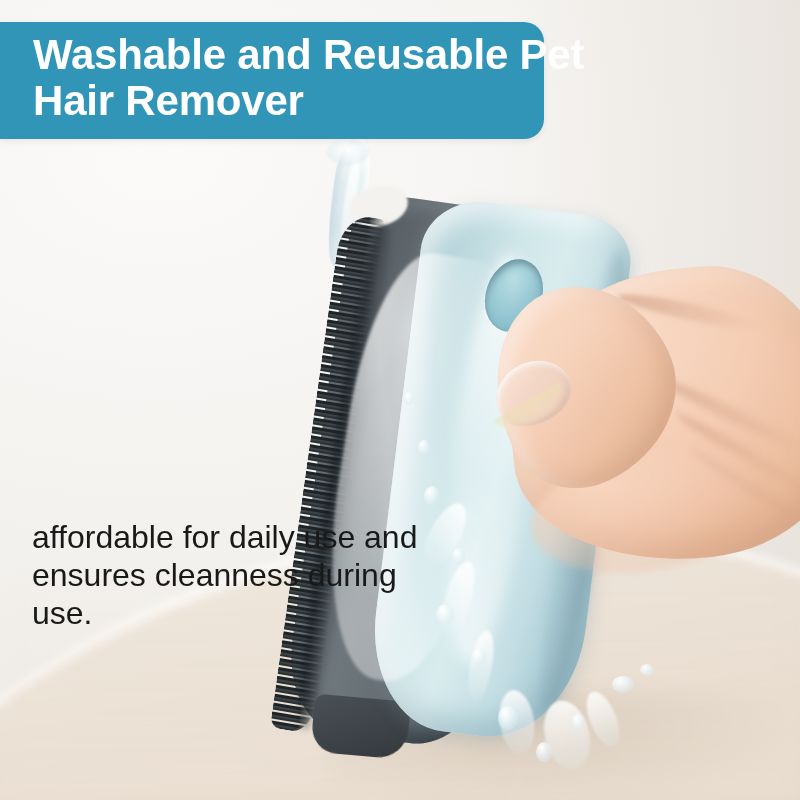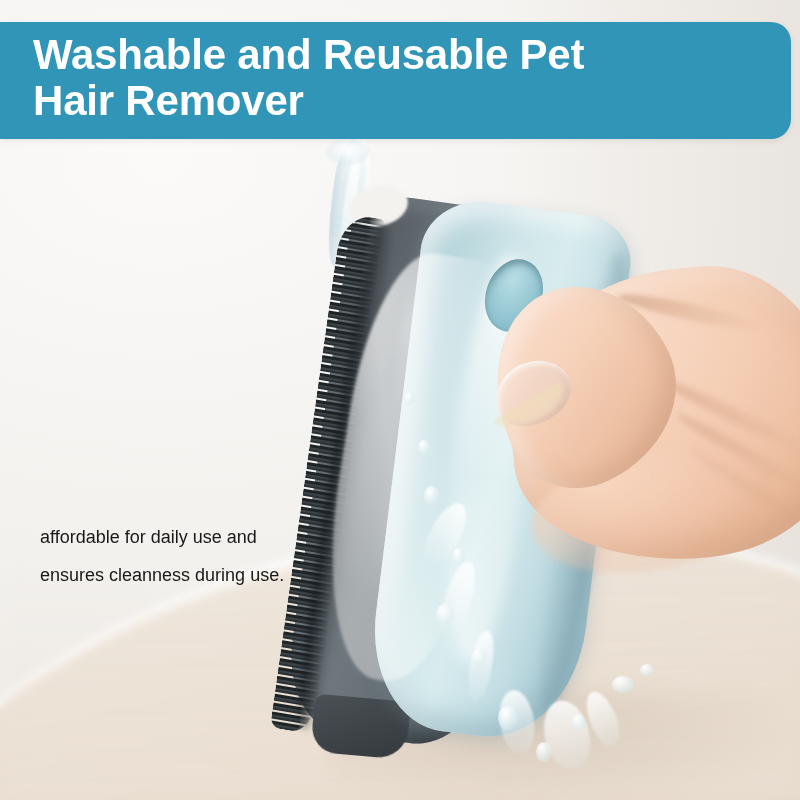--- a/index.html
+++ b/index.html
@@ -274,41 +274,41 @@
     border-radius:50%;filter:blur(.5px);}
   .spray{
     position:absolute;
     background:linear-gradient(to bottom, rgba(255,255,255,.85), rgba(220,236,240,.18));
     border-radius:50%;
     filter:blur(.9px);
   }
 
   
   .banner{
-    position:absolute;left:0;top:22px;width:791px;height:117px;
+    position:absolute;left:0;top:22px;width:544px;height:117px;
     background:#3195b7;
     border-radius:0 20px 20px 0;
     box-shadow:0 2px 6px rgba(0,0,0,.08);
   }
   .banner-title{
     position:absolute;left:33px;top:10px;width:630px;
     color:#ffffff;
     font-size:42px;
     font-weight:bold;
     line-height:46px;
     letter-spacing:-.2px;
     font-family:"Liberation Sans", sans-serif;
     white-space:pre-line;
   }
 
   
   .caption{
-    position:absolute;left:40px;top:518px;width:420px;
+    position:absolute;left:32px;top:518px;width:420px;
     color:#191919;
-    font-size:18px;
+    font-size:32px;
     font-weight:normal;
     line-height:38px;
     font-family:"Liberation Sans", sans-serif;
     white-space:pre-line;
   }
 </style>
 </head>
 <body>
 
 <div id="stage">

